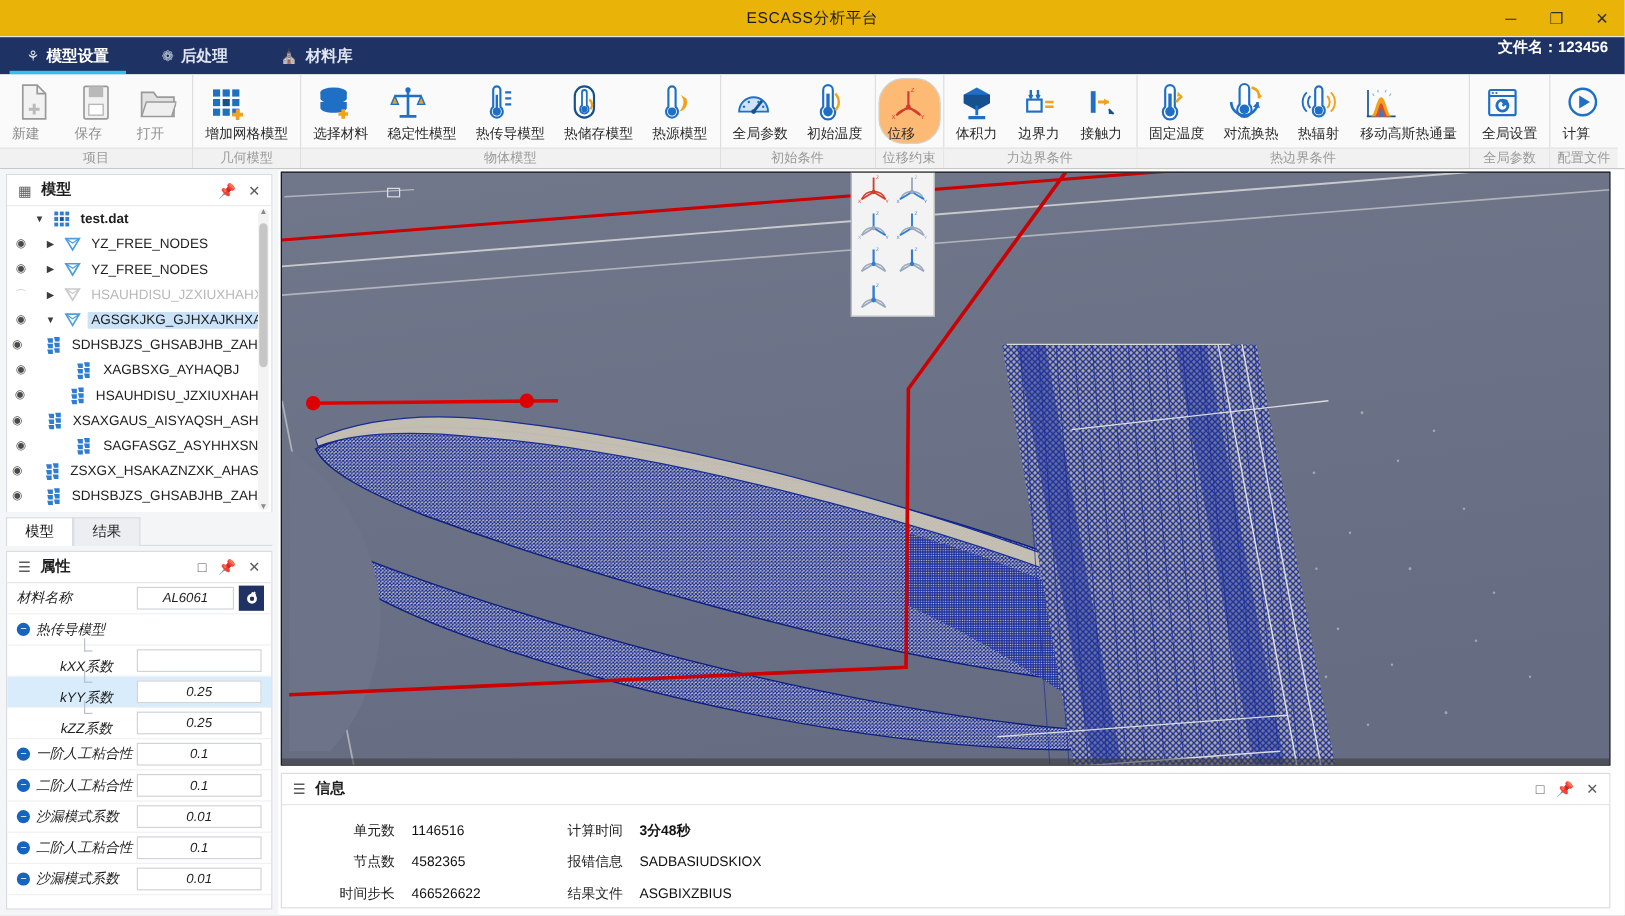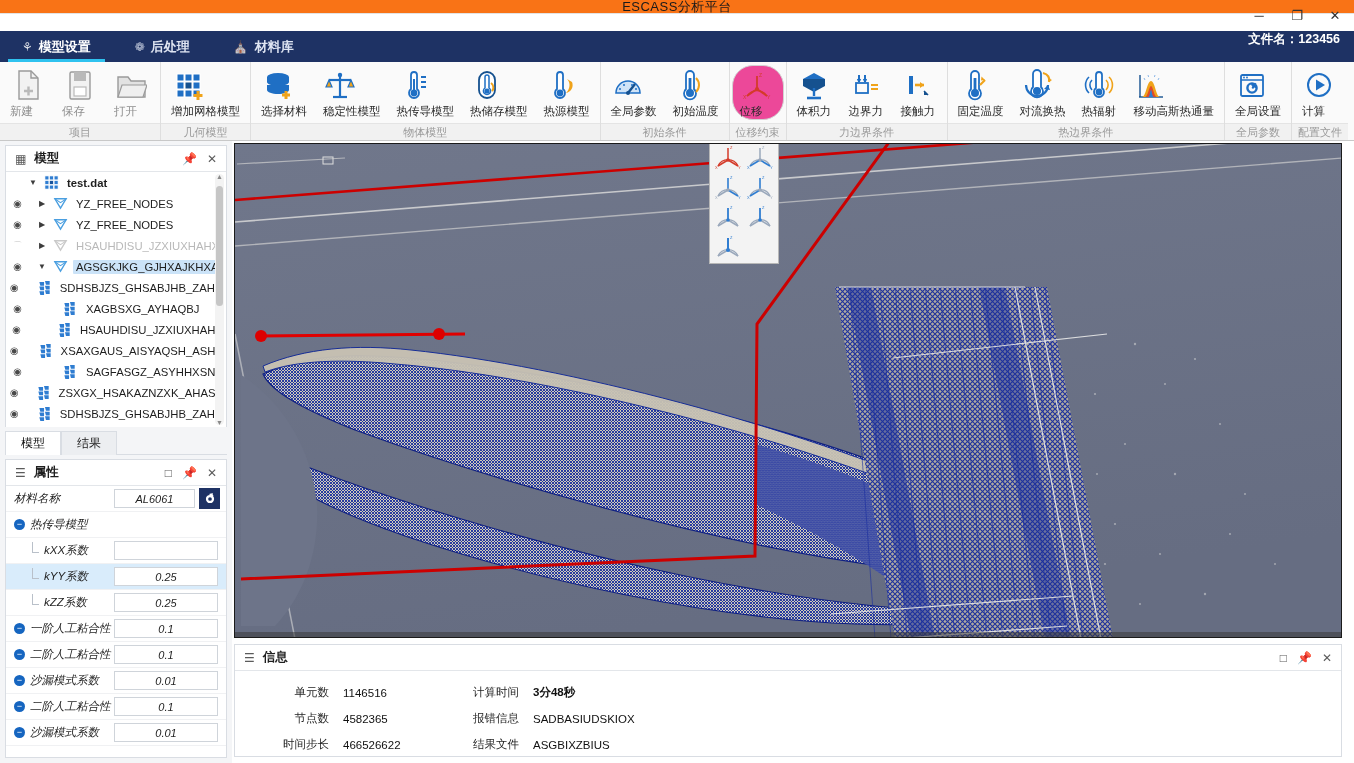--- a/index.html
+++ b/index.html
@@ -5,22 +5,22 @@
   * { box-sizing: border-box; margin: 0; padding: 0; }
   html, body {
     width: 1354px; height: 763px;
     font-family: "Liberation Sans", "DejaVu Sans", sans-serif;
     background: #ffffff; overflow: hidden;
   }
   body { position: relative; }
 
   
   #titlebar {
-    position: absolute; left: 0; top: 0; width: 1354px; height: 14px;
-    background: #f97316; border-bottom: 1px solid #e3e3e3;
+    position: absolute; left: 0; top: 0; width: 1354px; height: 31px;
+    background: #eab308; border-bottom: 1px solid #e3e3e3;
     display: flex; align-items: center; justify-content: center;
   }
   #titlebar .apptitle { font-size: 13px; color: #1a1a1a; letter-spacing: .5px; }
   .wincontrols { position: absolute; right: 0; top: 0; height: 31px; display: flex; }
   .wincontrols .wc {
     width: 38px; height: 31px; display: flex; align-items: center; justify-content: center;
     font-size: 13px; color: #333;
   }
 
   
@@ -54,21 +54,21 @@
   .rg-items { display: flex; flex: 1 1 auto; align-items: flex-start; padding: 3px 2px 0 2px; }
   .rg-label {
     height: 17px; line-height: 17px; text-align: center;
     font-size: 11px; color: #9a9a9a; background: #f1f1f1;
     border-top: 1px solid #e4e4e4;
   }
   .rbtn {
     min-width: 52px; padding: 2px 7px 0 7px; display: flex; flex-direction: column;
     gap: 2px; cursor: default; border: 1px solid transparent; border-radius: 2px;
   }
-  .rbtn.sel { background: #ec4899; border-color: #d2d2d2; border-radius: 21px; }
+  .rbtn.sel { background: #fdba74; border-color: #d2d2d2; border-radius: 21px; }
   .rbtn .ic { width: 34px; height: 34px; display: flex; align-items: center; justify-content: center; }
   .rbtn .lb { font-size: 11.5px; color: #2b2b2b; white-space: nowrap; }
   .rbtn.dim .lb { color: #8d8d8d; }
 
   
   #leftcol { position: absolute; left: 0; top: 141px; width: 232px; height: 622px; background: #f4f5f7; }
 
   .panel { background: #ffffff; border: 1px solid #d9dde3; }
   .panel-hd {
     height: 26px; display: flex; align-items: center; gap: 6px; padding: 0 7px;
@@ -108,21 +108,21 @@
   #tabfill { flex: 1 1 auto; border-bottom: 1px solid #d9dde3; }
 
   #proppanel { position: absolute; left: 5px; top: 318px; width: 222px; height: 299px; }
   #proplist { height: 271px; overflow: hidden; font-style: italic; }
   .prow {
     height: 26px; display: flex; align-items: center; border-bottom: 1px solid #f0f1f3;
     font-size: 11.5px; color: #1f1f1f;
   }
   .prow.hl { background: #d9ecfb; }
   .prow .pname { flex: 0 0 108px; padding-left: 8px; display: flex; align-items: center; gap: 5px; white-space: nowrap; }
-  .prow .pname.indent { padding-left: 24px; }
+  .prow .pname.indent { padding-left: 24px; flex-direction: column; }
   .prow .minus {
     width: 11px; height: 11px; border-radius: 50%; background: #1565c0; color: #fff;
     font-size: 9px; line-height: 10px; text-align: center; flex: 0 0 auto;
   }
   .prow .tline { width: 7px; height: 11px; border-left: 1px solid #b9c0c9; border-bottom: 1px solid #b9c0c9; margin-left: 2px; margin-top: -6px; flex: 0 0 auto; }
   .prow .pval {
     flex: 1 1 auto; margin-right: 8px; height: 19px; background: #fff; border: 1px solid #cfd4da;
     font-size: 11px; color: #1f1f1f; display: flex; align-items: center; justify-content: center;
   }
   .prow .pval.wide { margin-right: 4px; }

